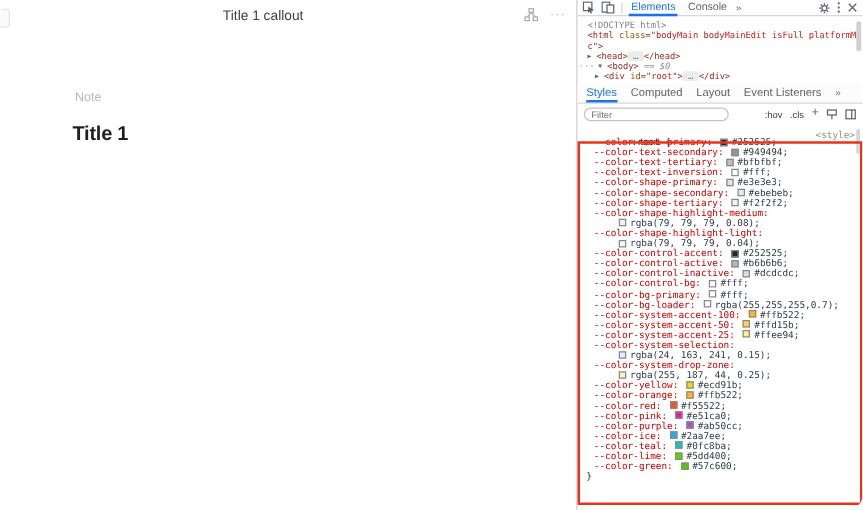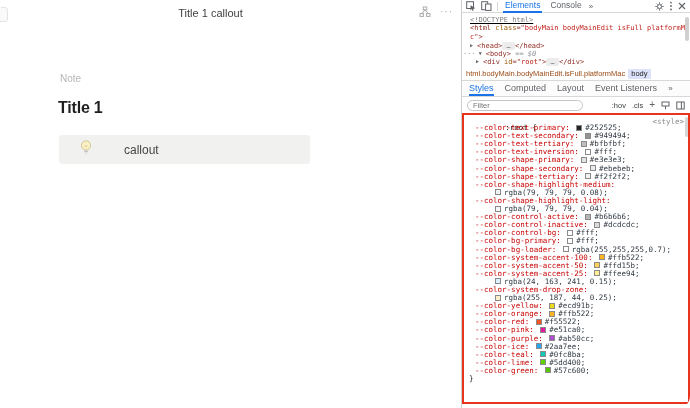--- a/index.html
+++ b/index.html
@@ -100,31 +100,20 @@
             <rect x="7.6" y="7.6" width="3.4" height="2.8"></rect>
           </svg>
         </span>
         <span class="dots3">···</span>
       </div>
     </div>
 
     <div class="note-label">Note</div>
     <h1 class="note-heading">Title 1</h1>
 
-    <div class="callout">
-      <span class="bulb">
-        <svg width="12" height="15" viewBox="0 0 12 15">
-          <circle cx="6" cy="5.4" r="4.6" fill="#faf0c4" stroke="#cfc08d" stroke-width="0.9"></circle>
-          <path d="M4.7 5.2 L6 7 L7.3 5.2" fill="none" stroke="#cfc08d" stroke-width="0.8"></path>
-          <rect x="4" y="10.4" width="4.2" height="1.7" rx="0.8" fill="#c4c4c4"></rect>
-          <rect x="4.6" y="12.5" width="3" height="1.2" rx="0.6" fill="#d8d8d8"></rect>
-        </svg>
-      </span>
-      <span class="callout-text">callout</span>
-    </div>
   </div>
 
   <div class="devtools">
 
     <div class="dt-toolbar">
       <span class="ticon">
         <svg width="10" height="10" viewBox="0 0 10 10">
           <rect x="0.7" y="0.7" width="6.8" height="6.8" fill="none" stroke="#5f6368" stroke-width="1"></rect>
           <polygon points="4.6,4.2 9.3,7.2 6.8,7.6 7.7,9.6 6.6,10 5.8,8.1 4.4,9.5" fill="#5f6368"></polygon>
         </svg>
@@ -157,32 +146,28 @@
       </span>
       <span class="ticon">
         <svg width="8" height="8" viewBox="0 0 8 8" stroke="#5f6368" stroke-width="1.1">
           <path d="M1 1 L7 7 M7 1 L1 7"></path>
         </svg>
       </span>
     </div>
 
     <div class="dt-tree" id="dom-tree">
       <span class="tree-scroll"></span>
-    <div class="dom-line" style="padding-left: 8px; text-decoration: underline;"><span class="seg-gray">&lt;!DOCTYPE html&gt;</span></div>
+    <div class="dom-line" style="padding-left: 8px;"><span class="seg-gray">&lt;!DOCTYPE html&gt;</span></div>
         <div class="dom-line" style="padding-left: 8px;"><span class="seg-tag">&lt;html</span><span class="seg-attr"> class</span><span class="seg-tag">="</span><span class="seg-val">bodyMain bodyMainEdit isFull platformMa</span></div>
         <div class="dom-line" style="padding-left: 8px;"><span class="seg-val">c</span><span class="seg-tag">"&gt;</span></div>
         <div class="dom-line" style="padding-left: 8px;"><span class="seg-arrow">▶ </span><span class="seg-tag">&lt;head&gt;</span><span class="seg-dots"> … </span><span class="seg-tag">&lt;/head&gt;</span></div>
         <div class="dom-line" style="padding-left: 1px;"><span class="seg-gutterdots">···</span><span class="seg-arrow"> ▼ </span><span class="seg-tag">&lt;body&gt;</span><span class="seg-meta"> == $0</span></div>
         <div class="dom-line" style="padding-left: 14px;"><span class="seg-arrow">▶ </span><span class="seg-tag">&lt;div</span><span class="seg-attr"> id</span><span class="seg-tag">="</span><span class="seg-val">root</span><span class="seg-tag">"&gt;</span><span class="seg-dots"> … </span><span class="seg-tag">&lt;/div&gt;</span></div>
       </div>
 
-    <div class="dt-crumbs">
-      <span class="crumb-path">html.bodyMain.bodyMainEdit.isFull.platformMac</span>
-      <span class="crumb-sel">body</span>
-    </div>
 
     <div class="dt-sidetabs">
       <span id="side-tabs" style="display:flex;gap:11px;align-items:stretch;">
           <span class="side-tab active">Styles</span>
           <span class="side-tab">Computed</span>
           <span class="side-tab">Layout</span>
           <span class="side-tab">Event Listeners</span>
         </span>
       <span class="side-chev">»</span>
     </div>
@@ -218,28 +203,30 @@
           <div class="css-line prop-line"><span class="pname">--color-text-secondary:</span> <span class="swatch" style="background: rgb(148, 148, 148);"></span><span class="pval">#949494;</span></div>
           <div class="css-line prop-line"><span class="pname">--color-text-tertiary:</span> <span class="swatch" style="background: rgb(191, 191, 191);"></span><span class="pval">#bfbfbf;</span></div>
           <div class="css-line prop-line"><span class="pname">--color-text-inversion:</span> <span class="swatch" style="background: rgb(255, 255, 255);"></span><span class="pval">#fff;</span></div>
           <div class="css-line prop-line"><span class="pname">--color-shape-primary:</span> <span class="swatch" style="background: rgb(227, 227, 227);"></span><span class="pval">#e3e3e3;</span></div>
           <div class="css-line prop-line"><span class="pname">--color-shape-secondary:</span> <span class="swatch" style="background: rgb(235, 235, 235);"></span><span class="pval">#ebebeb;</span></div>
           <div class="css-line prop-line"><span class="pname">--color-shape-tertiary:</span> <span class="swatch" style="background: rgb(242, 242, 242);"></span><span class="pval">#f2f2f2;</span></div>
           <div class="css-line prop-line"><span class="pname">--color-shape-highlight-medium:</span></div>
           <div class="css-line wrap2"><span class="swatch" style="background: rgba(79, 79, 79, 0.08);"></span><span class="pval">rgba(79, 79, 79, 0.08);</span></div>
           <div class="css-line prop-line"><span class="pname">--color-shape-highlight-light:</span></div>
           <div class="css-line wrap2"><span class="swatch" style="background: rgba(79, 79, 79, 0.04);"></span><span class="pval">rgba(79, 79, 79, 0.04);</span></div>
+          <div class="css-line prop-line"><span class="pname">--color-control-accent:</span> <span class="swatch" style="background: rgb(37, 37, 37);"></span><span class="pval">#252525;</span></div>
           <div class="css-line prop-line"><span class="pname">--color-control-active:</span> <span class="swatch" style="background: rgb(182, 182, 182);"></span><span class="pval">#b6b6b6;</span></div>
           <div class="css-line prop-line"><span class="pname">--color-control-inactive:</span> <span class="swatch" style="background: rgb(220, 220, 220);"></span><span class="pval">#dcdcdc;</span></div>
           <div class="css-line prop-line"><span class="pname">--color-control-bg:</span> <span class="swatch" style="background: rgb(255, 255, 255);"></span><span class="pval">#fff;</span></div>
           <div class="css-line prop-line"><span class="pname">--color-bg-primary:</span> <span class="swatch" style="background: rgb(255, 255, 255);"></span><span class="pval">#fff;</span></div>
           <div class="css-line prop-line"><span class="pname">--color-bg-loader:</span> <span class="swatch" style="background: rgba(255, 255, 255, 0.7);"></span><span class="pval">rgba(255,255,255,0.7);</span></div>
           <div class="css-line prop-line"><span class="pname">--color-system-accent-100:</span> <span class="swatch" style="background: rgb(255, 181, 34);"></span><span class="pval">#ffb522;</span></div>
           <div class="css-line prop-line"><span class="pname">--color-system-accent-50:</span> <span class="swatch" style="background: rgb(255, 209, 91);"></span><span class="pval">#ffd15b;</span></div>
           <div class="css-line prop-line"><span class="pname">--color-system-accent-25:</span> <span class="swatch" style="background: rgb(255, 238, 148);"></span><span class="pval">#ffee94;</span></div>
+          <div class="css-line prop-line"><span class="pname">--color-system-selection:</span></div>
           <div class="css-line wrap2"><span class="swatch" style="background: rgba(24, 163, 241, 0.15);"></span><span class="pval">rgba(24, 163, 241, 0.15);</span></div>
           <div class="css-line prop-line"><span class="pname">--color-system-drop-zone:</span></div>
           <div class="css-line wrap2"><span class="swatch" style="background: rgba(255, 187, 44, 0.25);"></span><span class="pval">rgba(255, 187, 44, 0.25);</span></div>
           <div class="css-line prop-line"><span class="pname">--color-yellow:</span> <span class="swatch" style="background: rgb(236, 217, 27);"></span><span class="pval">#ecd91b;</span></div>
           <div class="css-line prop-line"><span class="pname">--color-orange:</span> <span class="swatch" style="background: rgb(255, 181, 34);"></span><span class="pval">#ffb522;</span></div>
           <div class="css-line prop-line"><span class="pname">--color-red:</span> <span class="swatch" style="background: rgb(245, 85, 34);"></span><span class="pval">#f55522;</span></div>
           <div class="css-line prop-line"><span class="pname">--color-pink:</span> <span class="swatch" style="background: rgb(229, 28, 160);"></span><span class="pval">#e51ca0;</span></div>
           <div class="css-line prop-line"><span class="pname">--color-purple:</span> <span class="swatch" style="background: rgb(171, 80, 204);"></span><span class="pval">#ab50cc;</span></div>
           <div class="css-line prop-line"><span class="pname">--color-ice:</span> <span class="swatch" style="background: rgb(42, 167, 238);"></span><span class="pval">#2aa7ee;</span></div>
           <div class="css-line prop-line"><span class="pname">--color-teal:</span> <span class="swatch" style="background: rgb(15, 200, 186);"></span><span class="pval">#0fc8ba;</span></div>

